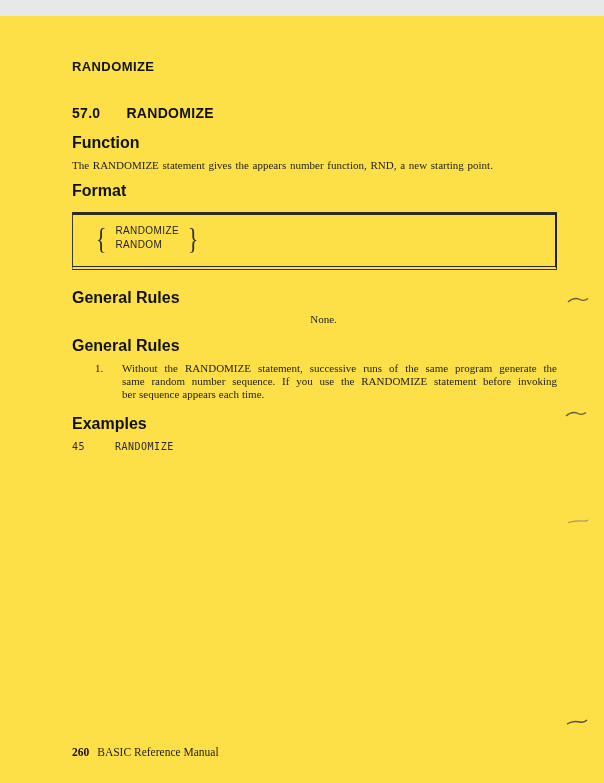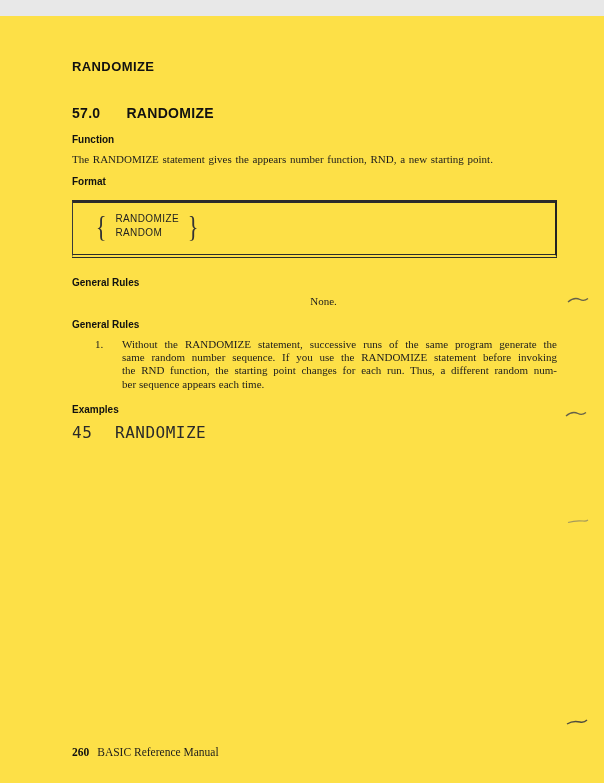--- a/index.html
+++ b/index.html
@@ -35,21 +35,21 @@
     font-family: "Liberation Sans", sans-serif;
     font-weight: bold;
     font-size: 14px;
     line-height: 1;
     letter-spacing: 0.3px;
     color: #111;
   }
   .subhead {
     font-family: "Liberation Sans", sans-serif;
     font-weight: bold;
-    font-size: 10px;
+    font-size: 16px;
     line-height: 1;
     color: #111;
   }
   .subhead.function-h { margin-top: 15px; }
   .subhead.format-h   { margin-top: 11px; }
   .subhead.syntax-h   { margin-top: 20px; }
   .subhead.general-h  { margin-top: 12px; }
   .subhead.examples-h { margin-top: 14px; }
   .body-line {
     margin: 8px 0 0 0;
@@ -104,21 +104,21 @@
   .rule-text {
     flex: 1;
     font-size: 11px;
     line-height: 13.2px;
     word-spacing: 0.02em;
   }
   .rule-text .jline { text-align: justify; text-align-last: justify; }
   .code-line {
     margin-top: 10px;
     font-family: "DejaVu Sans Mono", monospace;
-    font-size: 16px;
+    font-size: 10px;
     line-height: 1;
     color: #2a2a2a;
     letter-spacing: 0.5px;
   }
   .code-line .lineno { display: inline-block; width: 43px; }
   .footer {
     position: absolute;
     left: 72px;
     top: 731px;
     display: flex;
@@ -164,21 +164,20 @@
     <div class="subhead syntax-h">General Rules</div>
     <p class="indent1">None.</p>
 
     <div class="subhead general-h">General Rules</div>
 
     <div class="rule-item">
       <span class="rule-num">1.</span>
       <div class="rule-text">
         <div class="jline">Without the RANDOMIZE statement, successive runs of the same program generate the</div>
         <div class="jline">same random number sequence. If you use the RANDOMIZE statement before invoking</div>
-        <div class="jline">the RND function, the starting point changes for each run. Thus, a different random num-</div>
         <div>ber sequence appears each time.</div>
       </div>
     </div>
 
     <div class="subhead examples-h">Examples</div>
 
     <div class="code-line">
       <span class="lineno">45</span><span>RANDOMIZE</span>
     </div>
 

